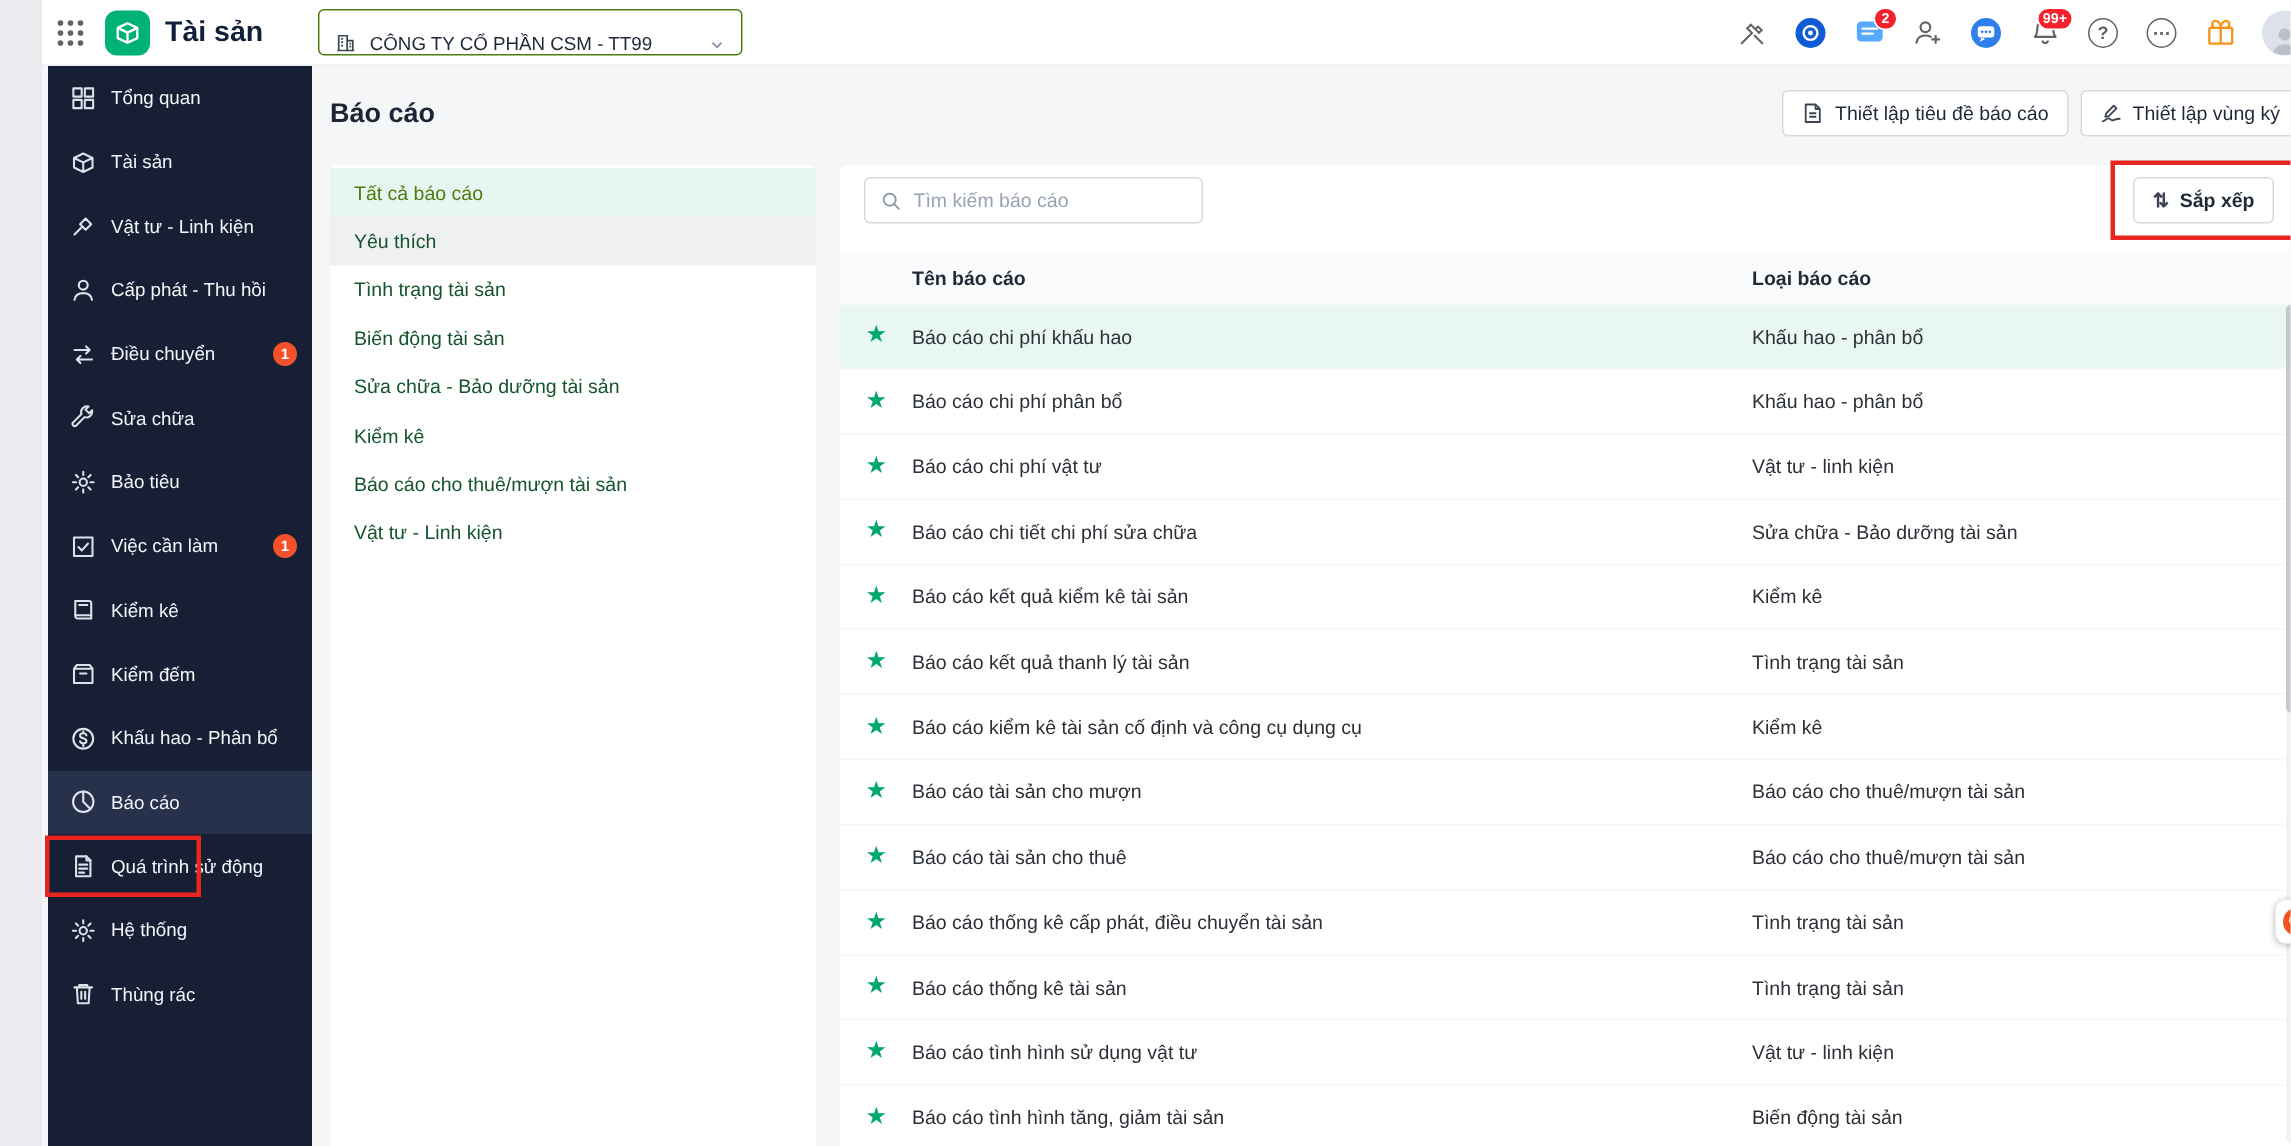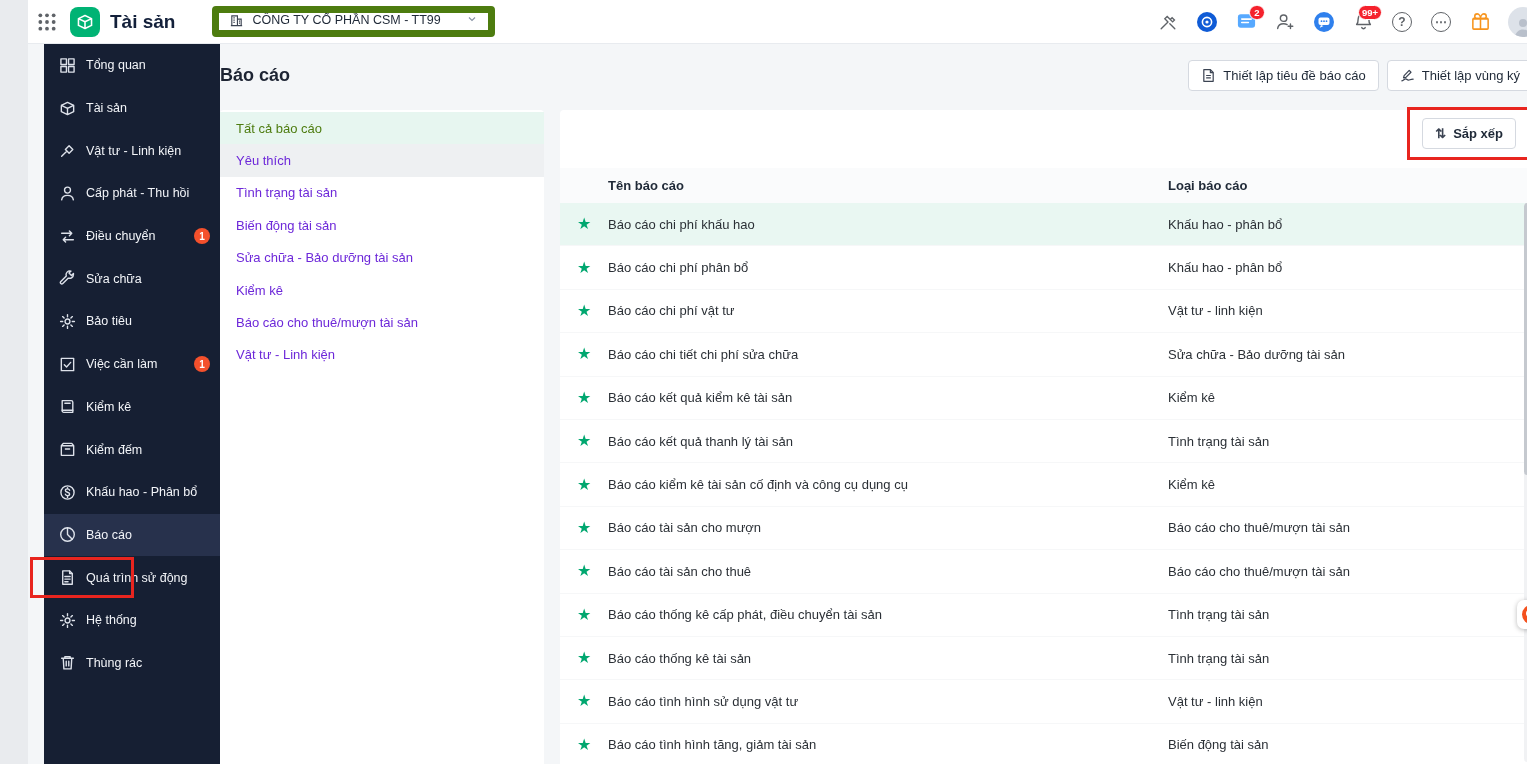--- a/index.html
+++ b/index.html
@@ -6,35 +6,35 @@
   body { font-family:"Liberation Sans", sans-serif; background:#e9ebee; }
   .screen { position:relative; width:1527px; height:764px; background:#f4f6f8; overflow:hidden;margin-left:28px; }
 
   
   .topbar { position:absolute; top:0; left:0; right:0; height:44px; background:#fff;
             border-bottom:1px solid #e8ebef; display:flex; align-items:center; z-index:6; }
   .apps-grid { margin-left:9px; width:20px; height:20px; cursor:pointer; color:#5f6368; }
   .logo { margin-left:13px; width:30px; height:30px; border-radius:8px; background:#00b374;
           display:flex; align-items:center; justify-content:center; }
   .app-title { margin-left:10px; font-size:19px; font-weight:700; color:#13203a; }
-  .company-select { margin-left:37px; width:283px; height:31px; border:7px solid #4d7c0f; border-radius:4px;
-          display:flex; align-items:flex-start; gap:8px; padding:0 10px; cursor:pointer; background:#fff; }
+  .company-select { margin-left:37px; width:283px; height:31px; border:1px solid #4d7c0f; border-radius:4px;
+          display:flex; align-items:flex-end; gap:8px; padding:0 10px; cursor:pointer; background:#fff; }
   .company-select .cname { font-size:12.5px; color:#1f2937; flex:1; white-space:nowrap; overflow:hidden; }
   .tb-right { margin-left:auto; display:flex; align-items:center; gap:17px; padding-right:17px; }
   .tb-icon { position:relative; width:22px; height:22px; display:flex; align-items:center; justify-content:center; cursor:pointer; }
   .circ-glyph { width:20px; height:20px; border:1.5px solid #5f6368; border-radius:50%; color:#5f6368;
           font-size:12px; font-weight:700; display:flex; align-items:center; justify-content:center; }
   .tb-badge { position:absolute; top:-6px; right:-8px; background:#f5222d; color:#fff; font-size:9.5px; font-weight:700;
           border-radius:9px; min-width:16px; height:15px; line-height:12px; text-align:center; padding:1px 3px 0;
           border:1.5px solid #fff; z-index:2; }
   .avatar { width:30px; height:30px; border-radius:50%; background:#dde2e9; display:flex; align-items:flex-end;
           justify-content:center; overflow:hidden; cursor:pointer; }
 
   
-  .sidebar { position:absolute; top:44px; left:16px; width:176px; bottom:0; background:#161f33; z-index:5; }
+  .sidebar { position:absolute; top:44px; left:4px; width:176px; bottom:0; background:#161f33; z-index:5; }
   .sidebar-item { height:42.7px; display:flex; align-items:center; gap:10px; padding:0 10px 0 15px;
           color:#f3f5f9; font-size:12.5px; font-weight:500; cursor:pointer; }
   .sidebar-item.selected { background:#27314c; }
   .sb-ic { width:17px; height:17px; flex:none; opacity:.95; color:#e8ecf4; }
   .sb-label { flex:1; white-space:nowrap; overflow:hidden; text-overflow:ellipsis; }
   .badge { min-width:16px; height:16px; border-radius:8px; background:#f4502c; color:#fff; font-size:10px;
           font-weight:700; display:flex; align-items:center; justify-content:center; padding:0 4px; flex:none; }
 
   
   .page-header { position:absolute; left:176px; top:44px; right:0; height:62px; display:flex; align-items:center;
@@ -42,21 +42,21 @@
   .page-title { font-size:18px; font-weight:700; color:#1d2433; }
   .header-buttons { margin-left:auto; display:flex; gap:8px; }
   .btn { height:31px; background:#fff; border:1px solid #d5d9e0; border-radius:4px; padding:0 12px;
           display:flex; align-items:center; gap:7px; font-size:13px; color:#1f2937; cursor:pointer; }
   .btn svg { width:15px; height:15px; color:#3c4453; }
 
   
   .category-panel { position:absolute; left:192px; top:110px; width:324px; bottom:0; background:#fff;
           border-radius:4px 4px 0 0; padding-top:2px; }
   .category-item { height:32.4px; display:flex; align-items:center; padding:0 16px; font-size:13px;
-          color:#6d28d9; cursor:pointer; white-space:nowrap; overflow:hidden; }
+          color:#14532d; cursor:pointer; white-space:nowrap; overflow:hidden; }
   .category-item.selected { color:#4d7c0f; background:#e7f6f0; }
   .category-item.highlight { background:#eef0f2; }
 
   
   .table-panel { position:absolute; left:532px; top:110px; width:973px; bottom:0; background:#fff;
           border-radius:4px 4px 0 0; overflow:hidden; }
   .toolbar { position:relative; height:58px; }
   .search-box { position:absolute; left:16px; top:8px; width:226px; height:31px; border:1px solid #d5d9e0;
           border-radius:4px; display:flex; align-items:center; gap:8px; padding:0 10px; background:#fff; }
   .search-box svg { width:14px; height:14px; color:#8a94a6; flex:none; }
@@ -382,20 +382,27 @@
     <span class="cat-label">Báo cáo cho thuê/mượn tài sản</span>
   </div>
         <div class="category-item">
     <span class="cat-label">Vật tư - Linh kiện</span>
   </div>
       </div>
   </div>
 
   <div class="table-panel">
     <div class="toolbar">
+      <div class="search-box">
+        <svg viewBox="0 0 16 16" fill="none" stroke="currentColor" stroke-width="1.4" stroke-linecap="round">
+          <circle cx="7" cy="7" r="4.6"></circle>
+            <path d="M10.6 10.6L14 14"></path>
+        </svg>
+        <input type="text" placeholder="Tìm kiếm báo cáo" style="">
+      </div>
       <button class="sort-btn">
         <span class="sort-glyph">⇅</span>
         <span>Sắp xếp</span>
       </button>
     </div>
 
     <div class="thead">
       <div class="cell-star"></div>
       <div class="cell-name">Tên báo cáo</div>
       <div class="cell-type">Loại báo cáo</div>

